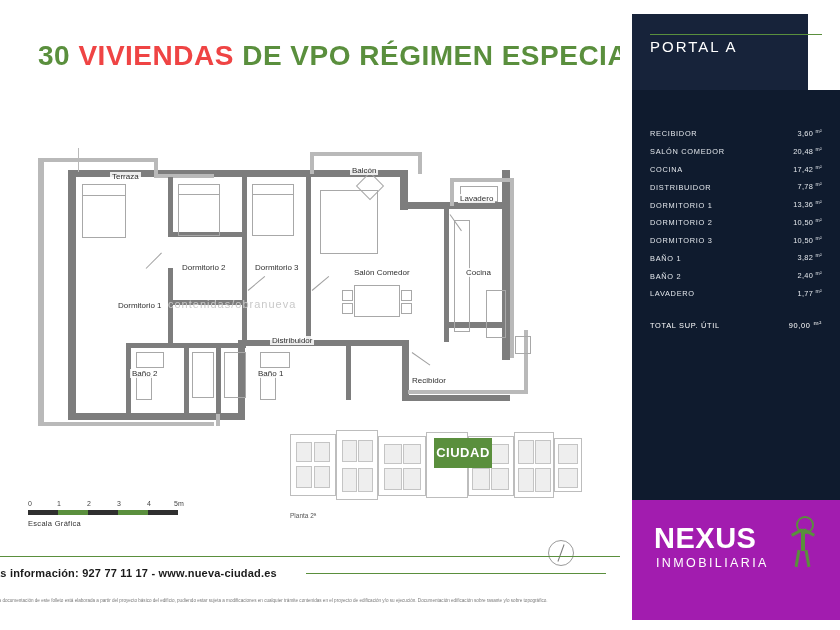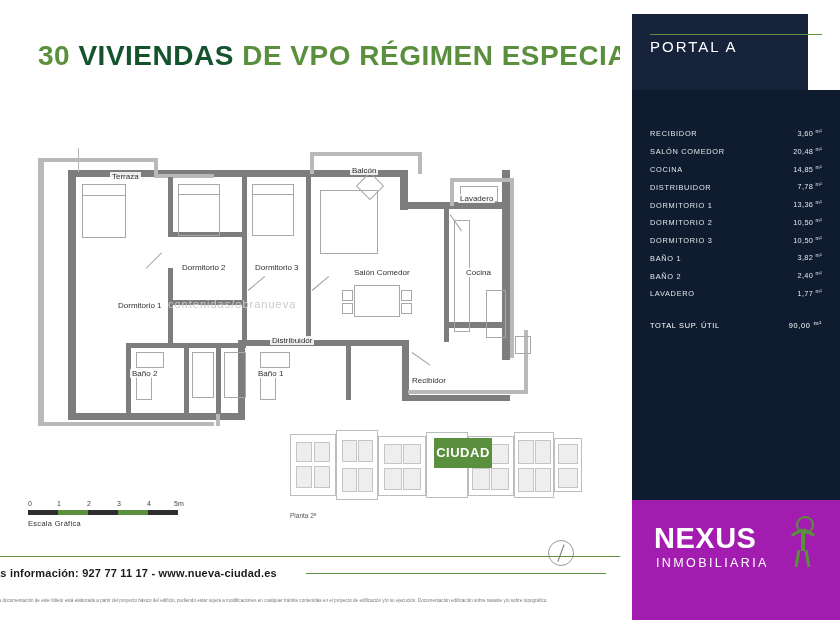--- a/index.html
+++ b/index.html
@@ -13,21 +13,21 @@
   
   #sheet{
     position:absolute;left:0;top:0;width:620px;height:630px;
     background:#ffffff;
   }
   #title{
     position:absolute;left:38px;top:40px;
     font-size:28px;letter-spacing:.5px;white-space:nowrap;
   }
   #title .num{color:#5a8f3d;font-weight:700;}
-  #title .b{color:#14532d;font-weight:700;}
+  #title .b{color:#ef4444;font-weight:700;}
   #title .g2{color:#5a8f3d;font-weight:700;}
 
   
   #plan{
     position:absolute;left:20px;top:140px;width:570px;height:290px;
   }
   .wall{position:absolute;background:#7d7d7d;}
   .wallL{position:absolute;background:#b9b9b9;}
   .roomlbl{
     position:absolute;font-size:8px;color:#2f2f2f;
@@ -327,21 +327,21 @@
       <div class="arow">
         <span>RECIBIDOR</span>
         <span class="v"><span>3,60</span> <sup>m²</sup></span>
       </div>
       <div class="arow">
         <span>SALÓN COMEDOR</span>
         <span class="v"><span>20,48</span> <sup>m²</sup></span>
       </div>
       <div class="arow">
         <span>COCINA</span>
-        <span class="v"><span>14,85</span> <sup>m²</sup></span>
+        <span class="v"><span>17,42</span> <sup>m²</sup></span>
       </div>
       <div class="arow">
         <span>DISTRIBUIDOR</span>
         <span class="v"><span>7,78</span> <sup>m²</sup></span>
       </div>
       <div class="arow">
         <span>DORMITORIO 1</span>
         <span class="v"><span>13,36</span> <sup>m²</sup></span>
       </div>
       <div class="arow">

